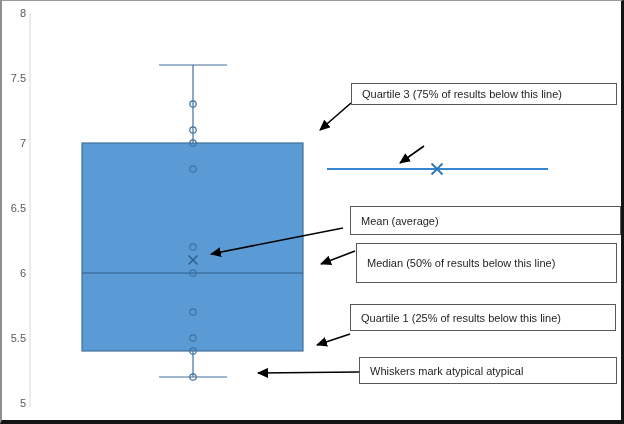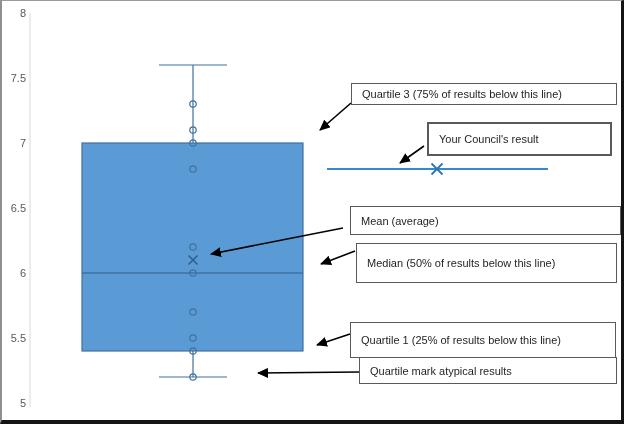--- a/index.html
+++ b/index.html
@@ -32,21 +32,21 @@
     font-size: 11px;
     color: #1f1f1f;
     box-sizing: border-box;
     white-space: nowrap;
     z-index: 5;
   }
   #q3-box       { left: 351px; top: 83px;  width: 266px; height: 22px; }
   #council-box  { left: 427px; top: 122px; width: 185px; height: 34px; border-width: 2px; }
   #mean-box     { left: 343px; top: 206px; width: 271px; height: 29px; margin-left: 7px; }
   #median-box   { left: 356px; top: 243px; width: 261px; height: 40px; }
-  #q1-box       { left: 350px; top: 322px; width: 266px; height: 36px; }
+  #q1-box       { left: 350px; top: 304px; width: 266px; height: 27px; }
   #whiskers-box { left: 359px; top: 357px; width: 258px; height: 27px; }
 </style>
 </head>
 <body>
 
 <div class="frame">
 
   <svg id="chart-svg" width="624" height="424">
     <defs>
       <marker id="ah" markerUnits="userSpaceOnUse" markerWidth="12" markerHeight="10" refX="10" refY="5" orient="auto">
@@ -88,20 +88,19 @@
       <line x1="351" y1="103" x2="320" y2="130" marker-end="url(#ah)"></line>
       <line x1="424" y1="146" x2="400" y2="163" marker-end="url(#ah)"></line>
       <line x1="343" y1="228" x2="211" y2="254" marker-end="url(#ah)"></line>
       <line x1="355" y1="251" x2="321" y2="264" marker-end="url(#ah)"></line>
       <line x1="350" y1="334" x2="317" y2="345" marker-end="url(#ah)"></line>
       <line x1="359" y1="372" x2="258" y2="373" marker-end="url(#ah)"></line>
     </g>
   </svg>
 
   <div class="ann" id="q3-box">Quartile 3 (75% of results below this line)</div>
-  <div class="ann" id="council-box">Your Council's result</div>
   <div class="ann" id="mean-box">Mean (average)</div>
   <div class="ann" id="median-box">Median (50% of results below this line)</div>
   <div class="ann" id="q1-box">Quartile 1 (25% of results below this line)</div>
-  <div class="ann" id="whiskers-box">Quartile mark atypical results</div>
+  <div class="ann" id="whiskers-box">Whiskers mark atypical atypical</div>
 
   <div class="outer-border"></div>
 </div>
 
 </body></html>

